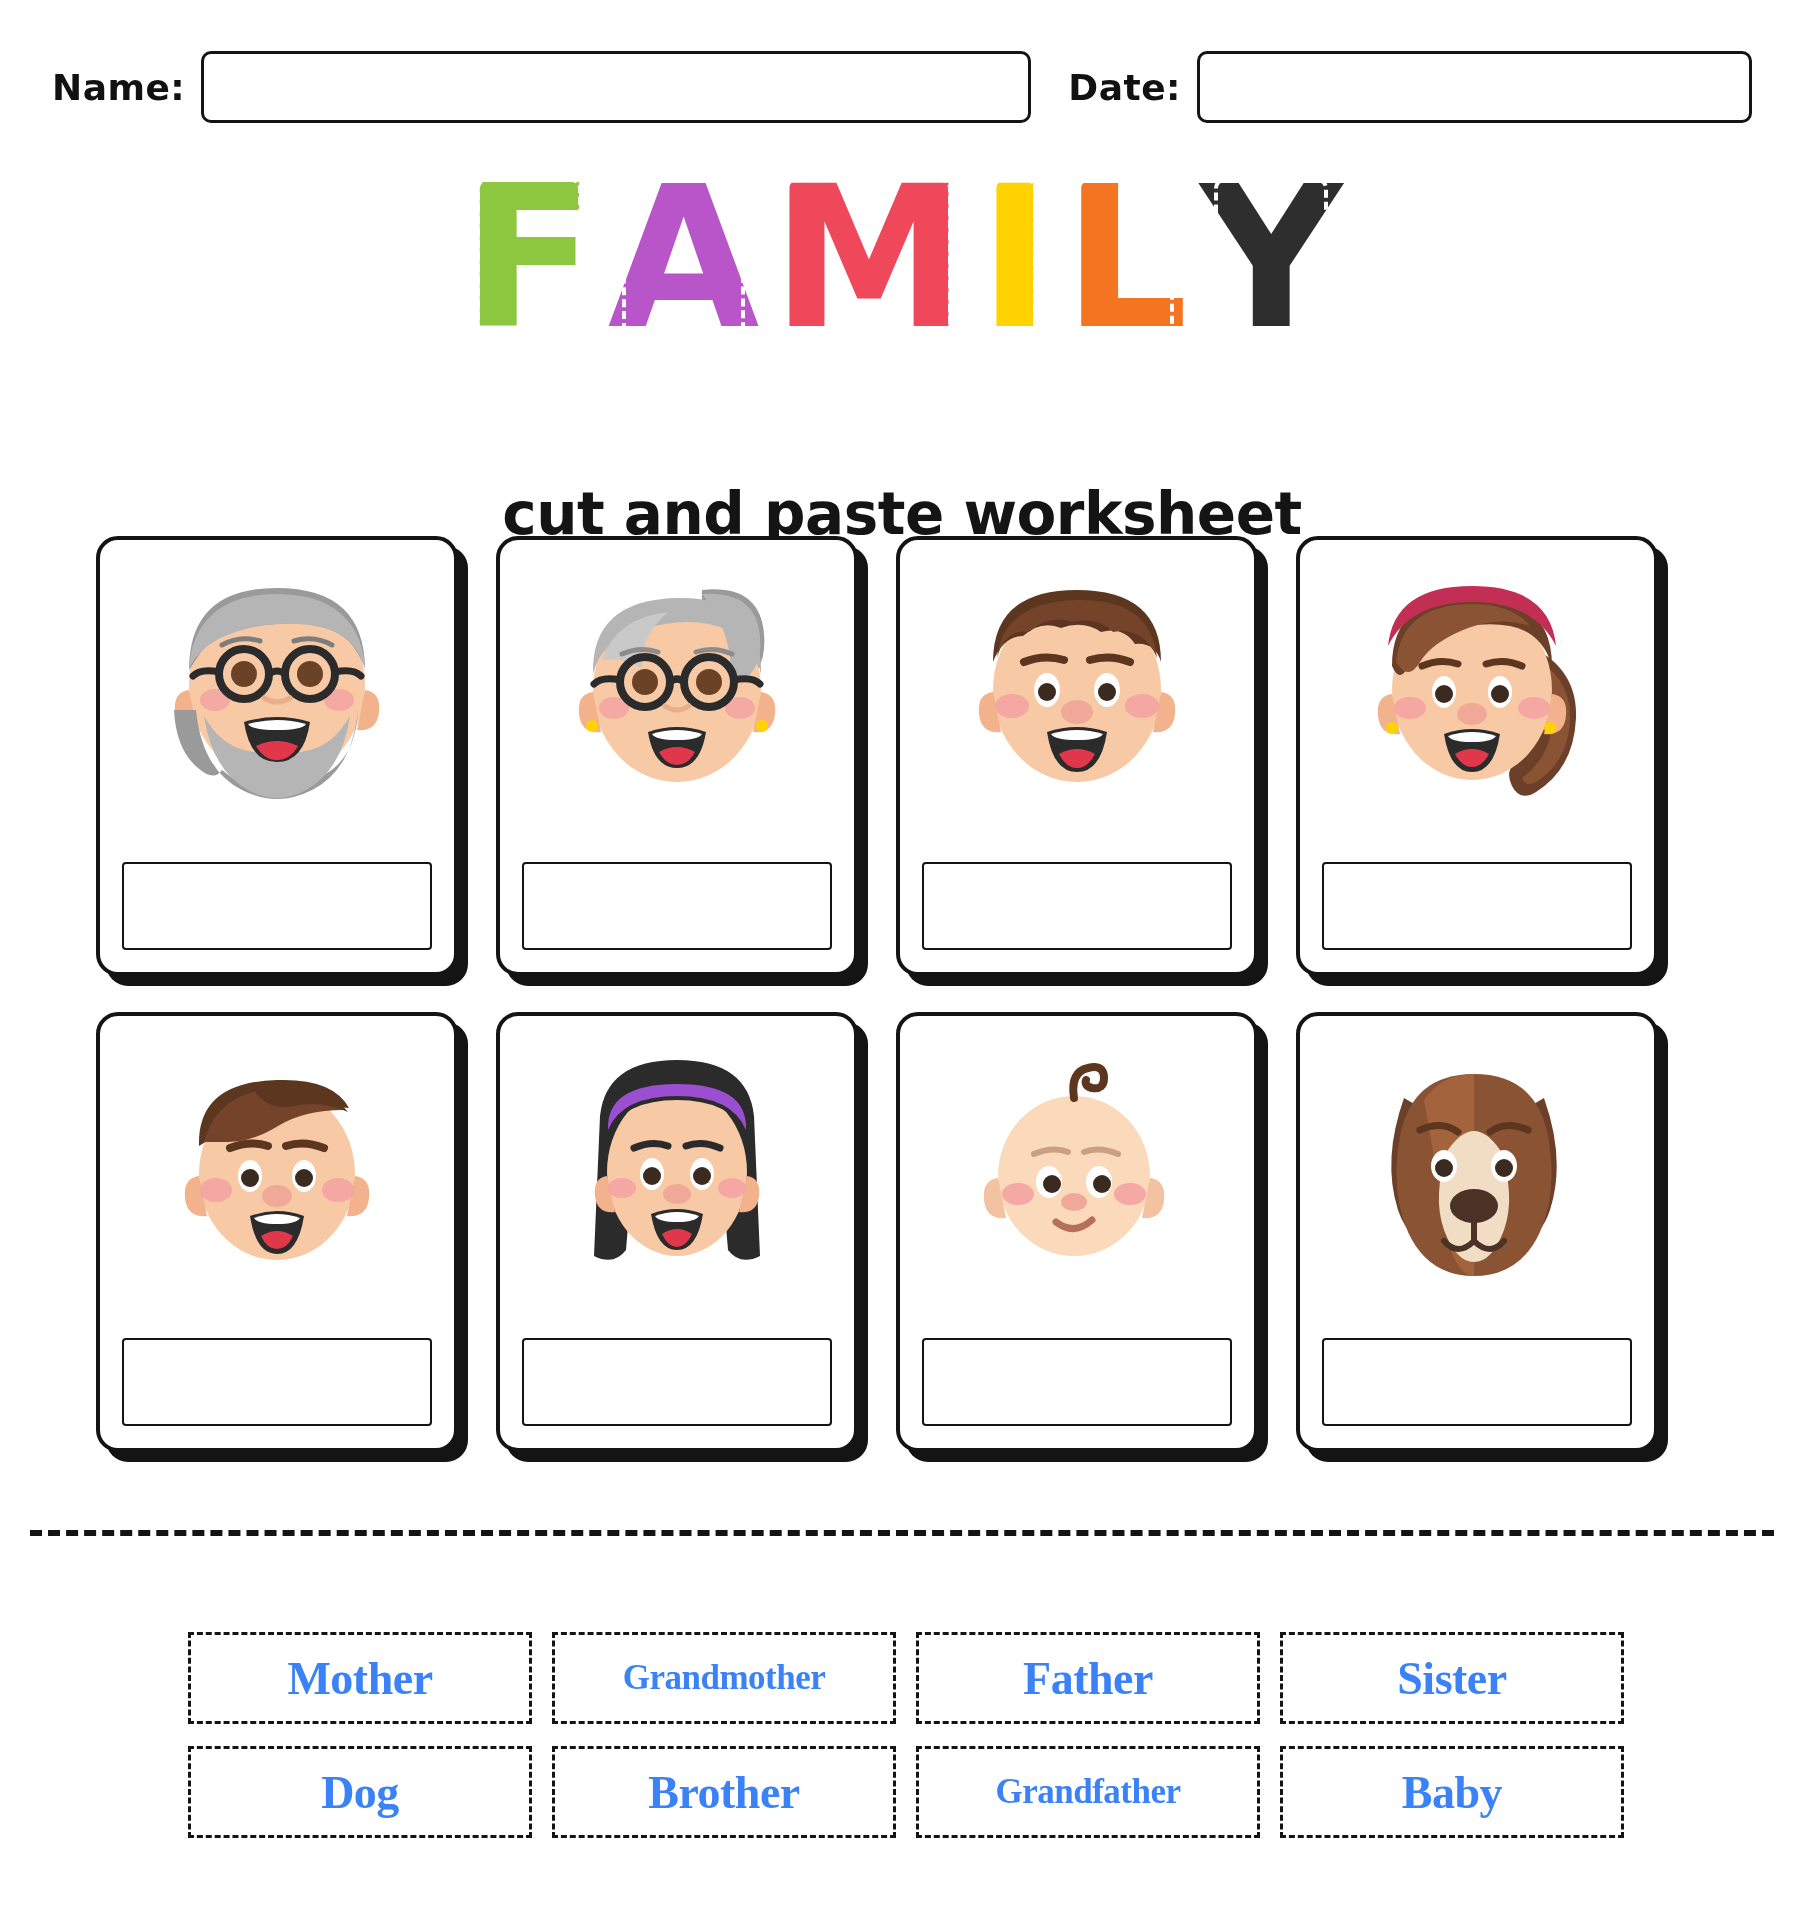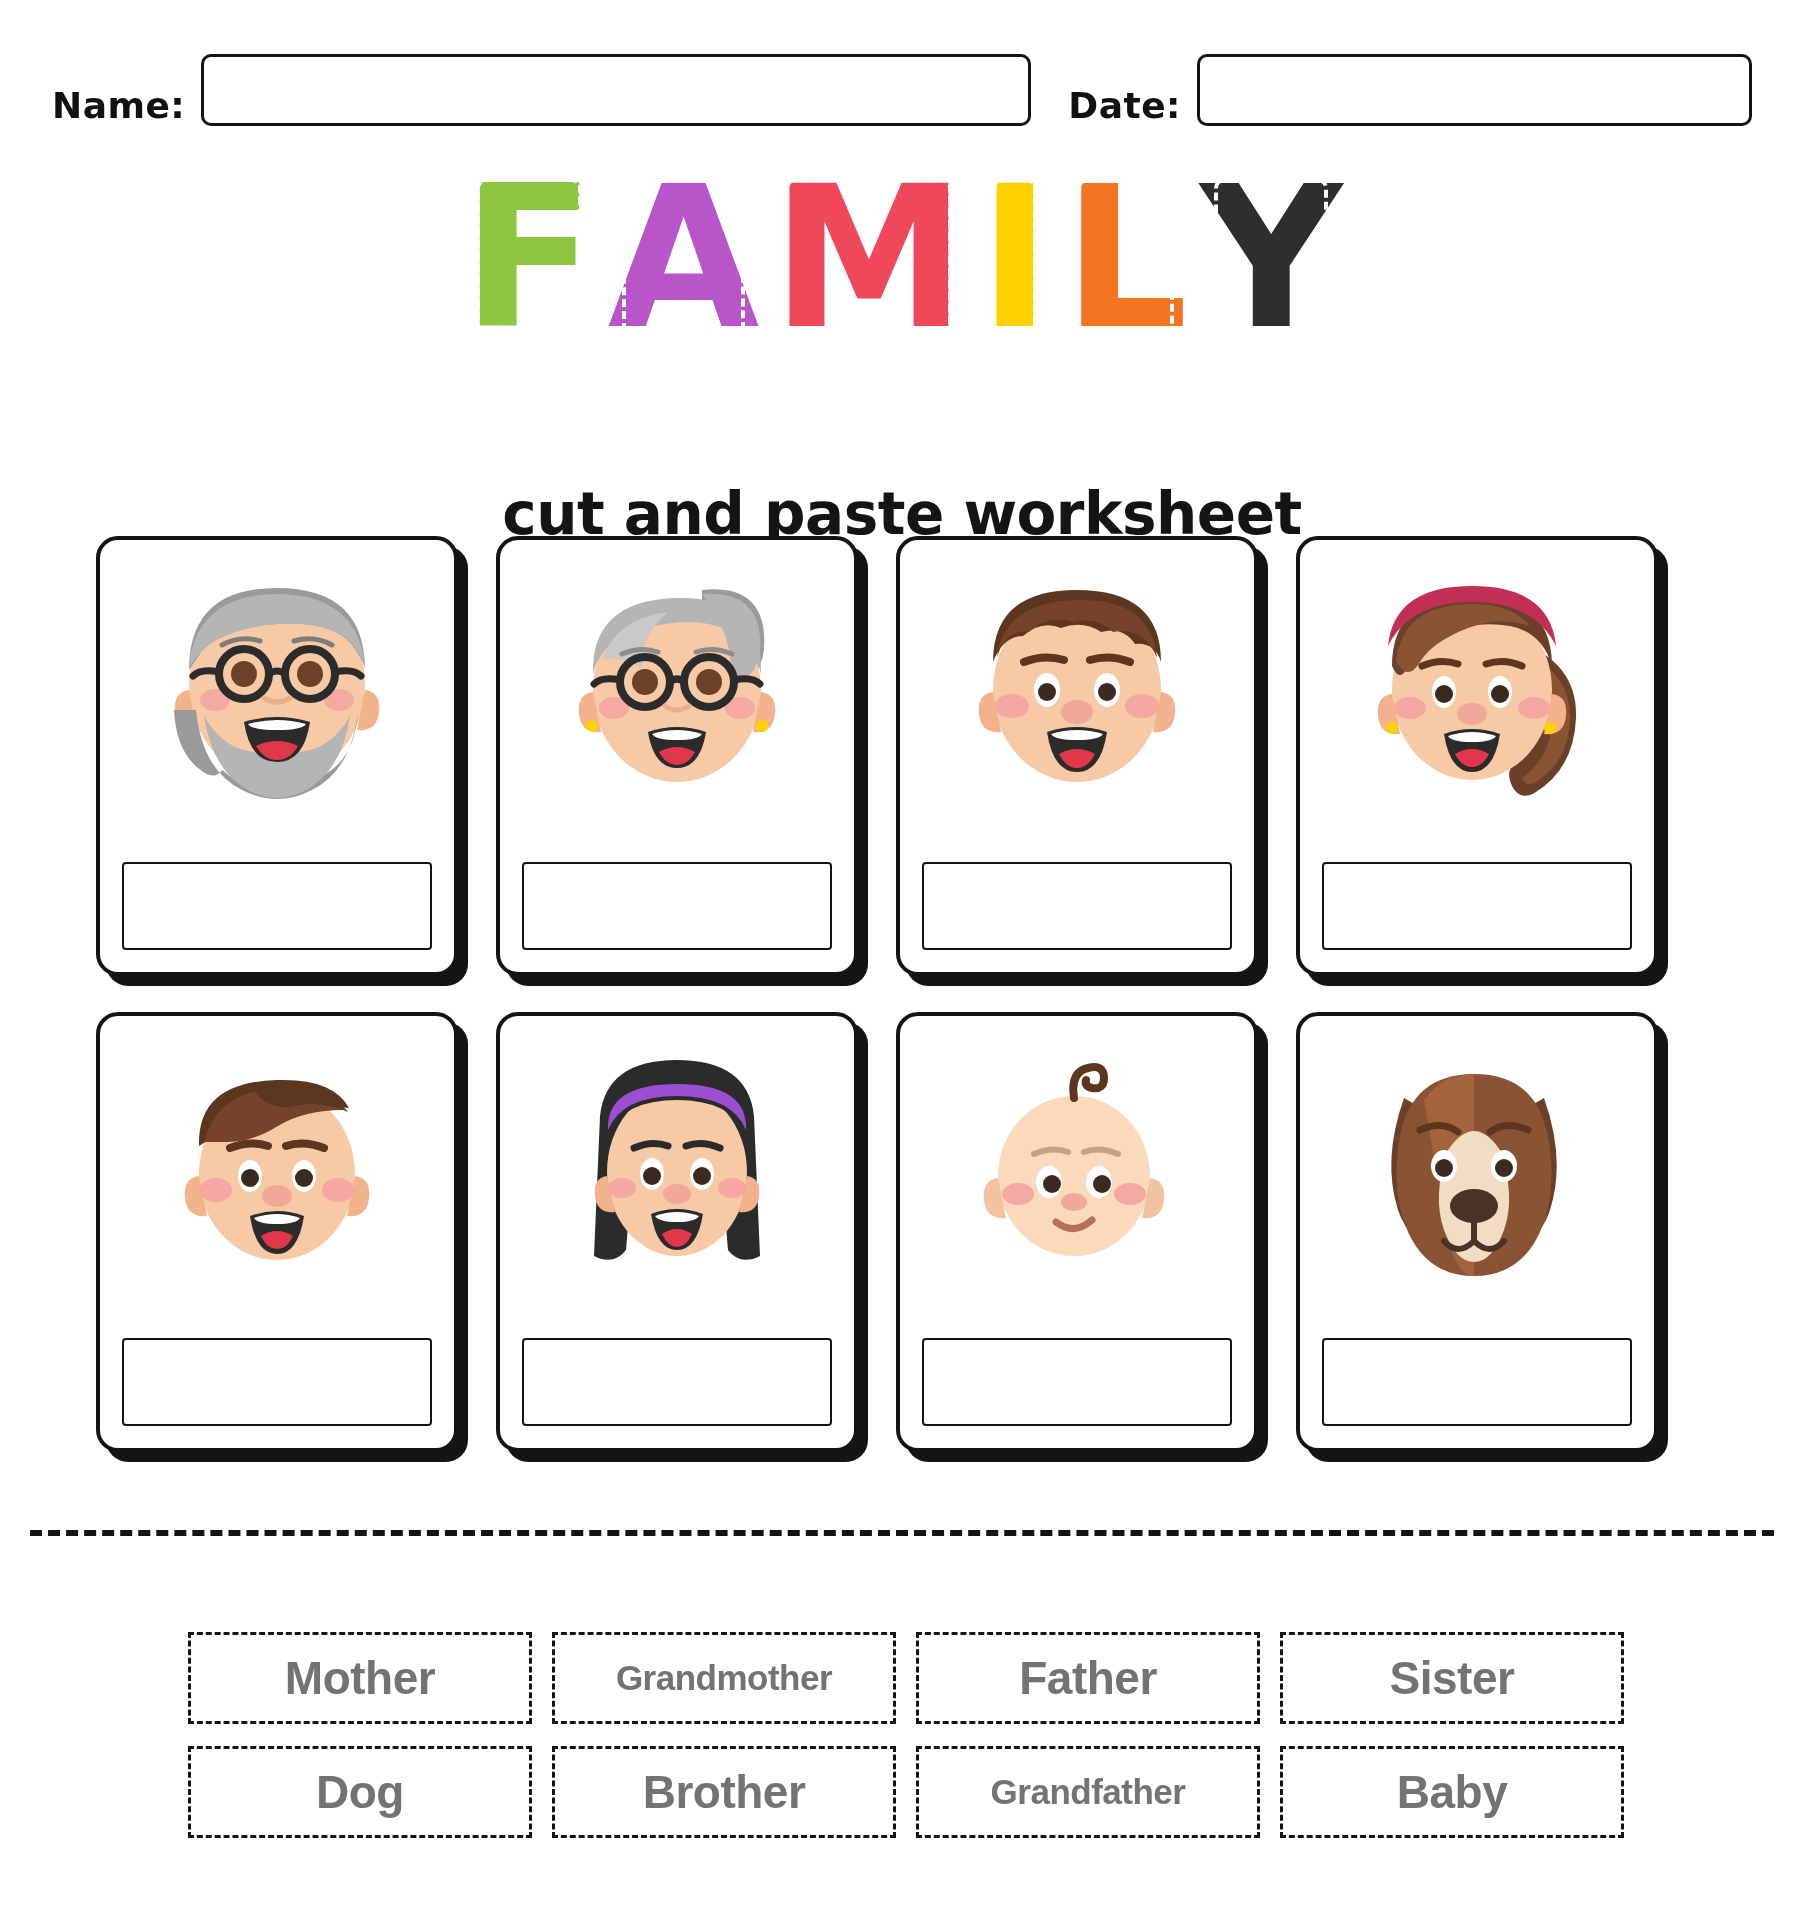--- a/index.html
+++ b/index.html
@@ -23,21 +23,21 @@
   }
 
   
   .header-row {
     position: absolute;
     top: 48px;
     left: 52px;
     right: 52px;
     height: 78px;
     display: flex;
-    align-items: flex-end;
+    align-items: center;
   }
   .field-label {
     font-family: "DejaVu Sans", sans-serif;
     font-weight: bold;
     font-size: 36px;
     color: #111;
     letter-spacing: 0.5px;
     white-space: nowrap;
   }
   .field-box {
@@ -183,24 +183,24 @@
     grid-template-columns: repeat(4, 344px);
     grid-column-gap: 20px;
     grid-row-gap: 22px;
   }
   .word {
     height: 92px;
     border: 3px dashed #141414;
     display: flex;
     align-items: center;
     justify-content: center;
-    font-family: Liberation Sans, sans-serif;
+    font-family: Liberation Serif, serif;
     font-weight: bold;
     font-size: 46px;
-    color: #737373;
+    color: #3b82f6;
     box-sizing: border-box;
     background: #fff;
     letter-spacing: -0.5px;
   }
   .word.small { font-size: 35px; }
 </style>
 </head>
 <body>
 
 <div class="page">

